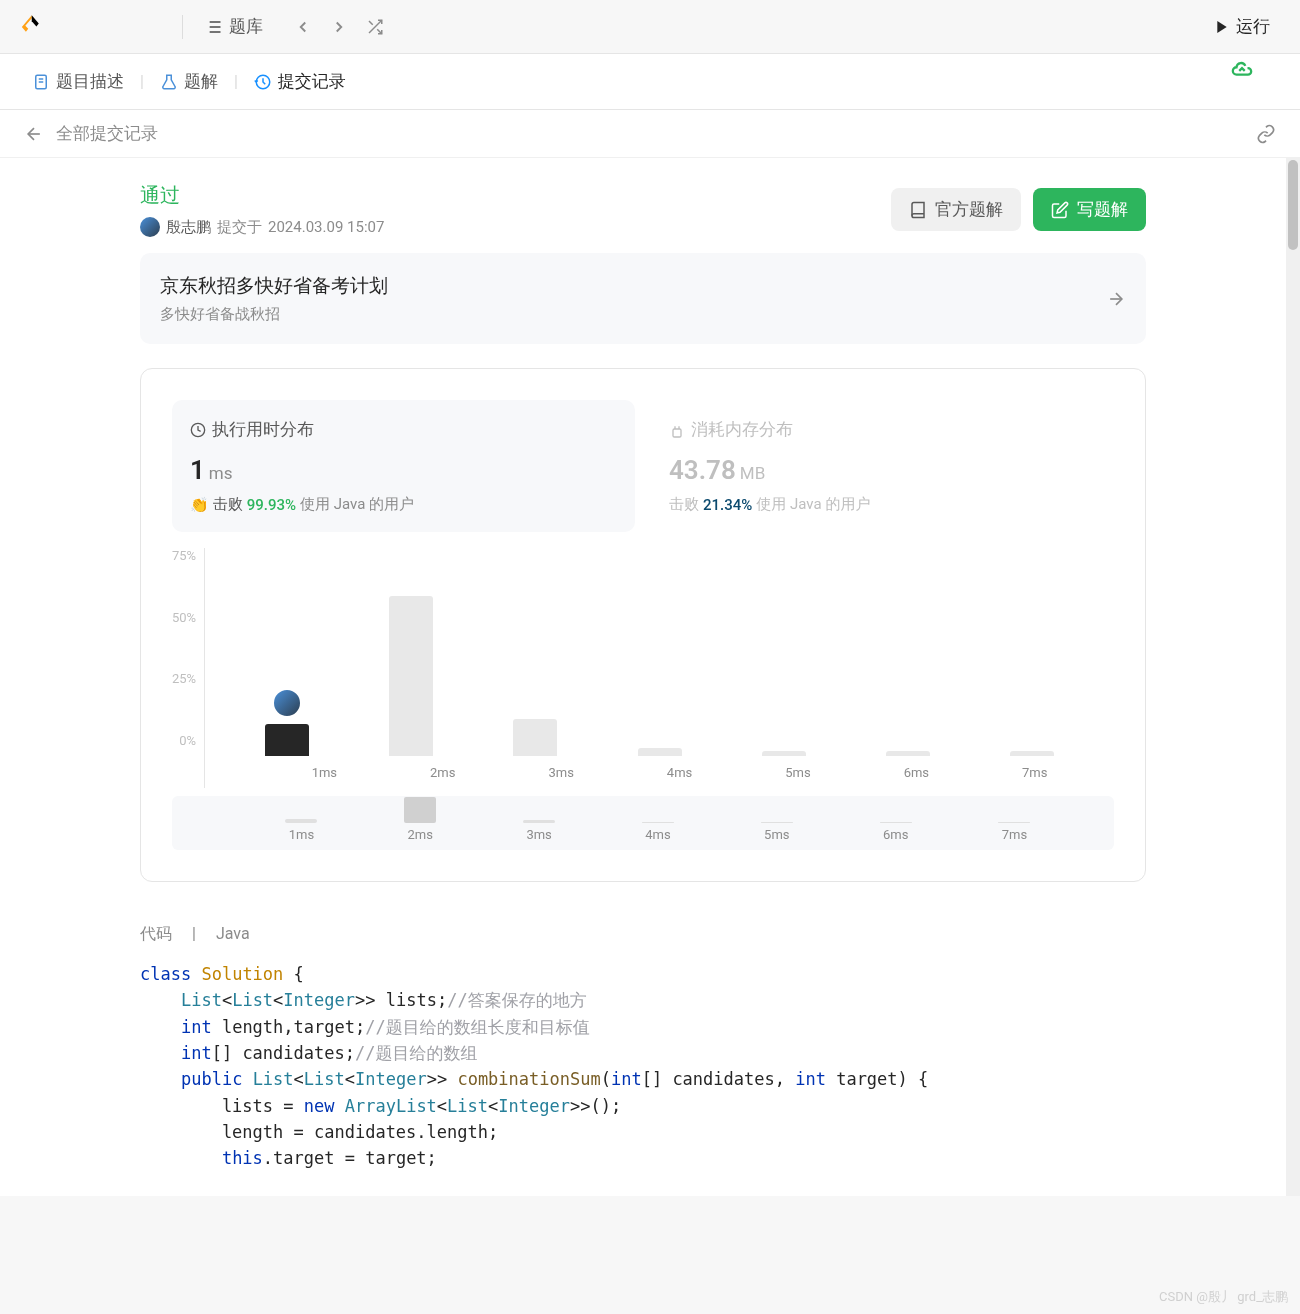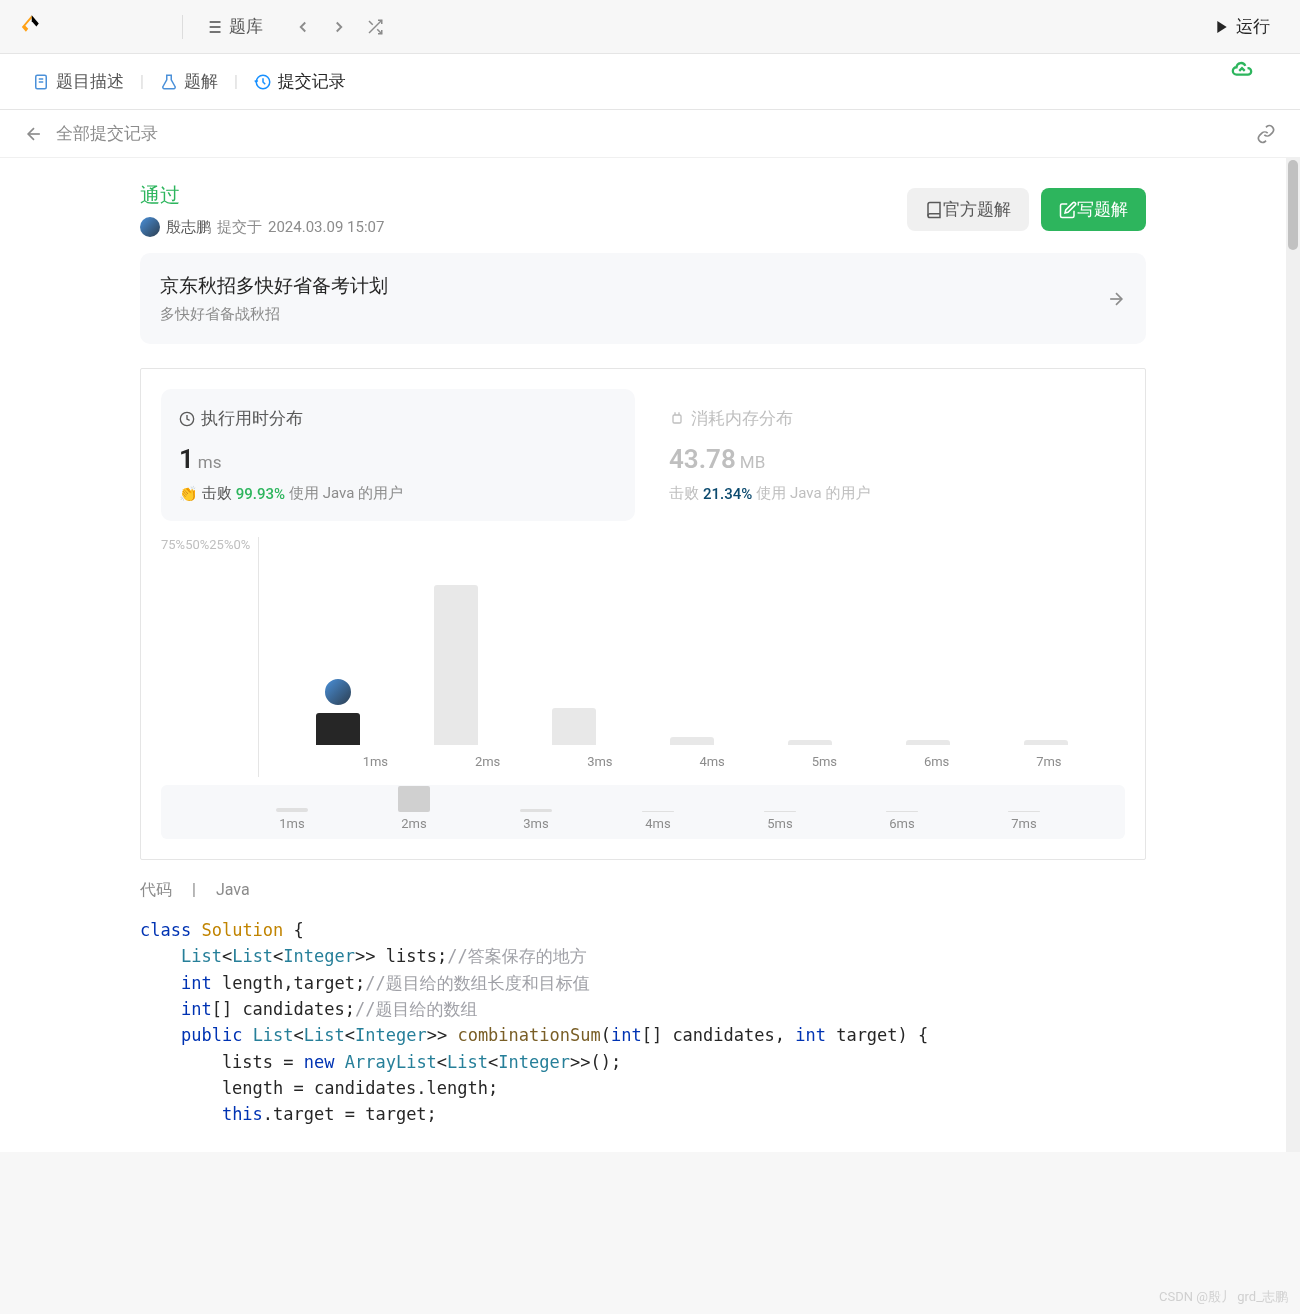--- a/index.html
+++ b/index.html
@@ -38,58 +38,58 @@
     .scrollbar-thumb { width: 10px; height: 90px; background: #c1c1c1; border-radius: 5px; position: absolute; left: 2px; top: 2px; }
     
     
     .status-header { display: flex; align-items: center; justify-content: space-between; margin-bottom: 16px; }
     .status-left { }
     .status-text { color: #2db55d; font-size: 20px; font-weight: 500; margin-bottom: 8px; }
     .submission-info { display: flex; align-items: center; gap: 6px; font-size: 15px; color: #595959; }
     .avatar { width: 20px; height: 20px; border-radius: 50%; background: linear-gradient(135deg, #4a90d9, #2c3e50); }
     .submitted-text { color: #8c8c8c; }
     .action-buttons { display: flex; gap: 12px; }
-    .btn { display: flex; align-items: center; gap: 0; padding: 10px 18px; border-radius: 8px; cursor: pointer; font-size: 17px; border: none; }
+    .btn { display: flex; align-items: center; gap: 8px; padding: 10px 18px; border-radius: 8px; cursor: pointer; font-size: 17px; border: none; }
     .btn-secondary { background: #f0f0f0; color: #595959; }
     .btn-primary { background: #2db55d; color: #fff; }
     
     
     .promo-card { display: flex; align-items: center; background: #f7f8fa; border-radius: 10px; padding: 20px; margin-bottom: 24px; cursor: pointer; }
     .promo-img { width: 130px; height: 88px; background: linear-gradient(135deg, #3a0000, #1a0000); border-radius: 8px; display: flex; align-items: center; justify-content: center; margin-right: 24px; }
     .jd-logo { width: 54px; height: 54px; background: #e1251b; border-radius: 8px; display: flex; align-items: center; justify-content: center; color: #fff; font-size: 20px; font-weight: bold; }
     .promo-text { flex: 1; }
     .promo-title { font-size: 19px; color: #262626; margin-bottom: 6px; }
     .promo-subtitle { font-size: 15px; color: #8c8c8c; }
     .promo-arrow { color: #8c8c8c; }
     
     
-    .stats-panel { border: 1px solid #e5e5e5; border-radius: 2px; padding: 4px; margin-bottom: 20px; }
+    .stats-panel { border: 1px solid #e5e5e5; border-radius: 12px; padding: 15px; margin-bottom: 42px; }
     .stats-cards { display: flex; padding: 16px; gap: 16px; }
     .stat-card { flex: 1; padding: 18px; border-radius: 10px; }
     .stat-card.active { background: #f7f8fa; }
     .stat-header { display: flex; align-items: center; gap: 6px; font-size: 17px; color: #595959; margin-bottom: 14px; }
-    .stat-card:not(.active) .stat-header { color: #bfbfbf; }
+    .stat-card:not(.active) .stat-header { color: #bfbfbf; align-items: flex-end; }
     .stat-value { display: flex; align-items: baseline; gap: 4px; margin-bottom: 10px; }
     .stat-num { font-size: 26px; font-weight: 600; color: #262626; }
     .stat-card:not(.active) .stat-num { color: #bfbfbf; }
     .stat-unit { font-size: 17px; color: #8c8c8c; }
     .stat-card:not(.active) .stat-unit { color: #bfbfbf; }
     .stat-detail { display: flex; align-items: center; gap: 4px; font-size: 15px; }
     .clap-icon { color: #2db55d; }
     .beat-text { color: #595959; }
     .stat-card:not(.active) .beat-text { color: #bfbfbf; }
     .beat-pct { color: #2db55d; font-weight: 500; }
     .stat-card:not(.active) .beat-pct { color: #0c4a6e; }
     .beat-lang { color: #8c8c8c; }
     .stat-card:not(.active) .beat-lang { color: #bfbfbf; }
     
     
     .chart-area { padding: 0 16px 16px; }
     .chart-container { position: relative; height: 240px; display: flex; }
-    .y-axis { display: flex; flex-direction: row; justify-content: space-between; padding-right: 8px; font-size: 13px; color: #bfbfbf; text-align: right; height: 200px; }
+    .y-axis { display: flex; flex-direction: column; justify-content: space-between; padding-right: 8px; font-size: 13px; color: #bfbfbf; text-align: right; height: 200px; }
     .chart-plot { flex: 1; position: relative; border-left: 1px solid #e5e5e5; }
     .bars-row { position: absolute; bottom: 32px; left: 0; right: 0; height: 200px; display: flex; justify-content: space-around; align-items: flex-end; padding: 0 20px; }
     .bar-group { flex: 1; display: flex; flex-direction: column; align-items: center; max-width: 60px; position: relative; }
     .bar { width: 44px; background: #e8e8e8; border-radius: 3px 3px 0 0; }
     .bar.current { background: #262626; }
     .bar-marker { width: 30px; height: 30px; border-radius: 50%; background: linear-gradient(135deg, #4a90d9, #2c3e50); border: 2px solid #fff; position: absolute; top: -36px; }
     .x-labels { position: absolute; bottom: 8px; left: 40px; right: 0; display: flex; justify-content: space-around; font-size: 13px; color: #8c8c8c; padding: 0 20px; }
     .mini-chart { display: flex; justify-content: space-around; padding: 8px 40px 8px 70px; background: #f7f8fa; border-radius: 6px; margin-top: 8px; align-items: flex-end; height: 54px; }
     .mini-bar-group { flex: 1; display: flex; flex-direction: column; align-items: center; gap: 4px; max-width: 60px; }
     .mini-bar { width: 32px; background: #e0e0e0; border-radius: 2px; }

